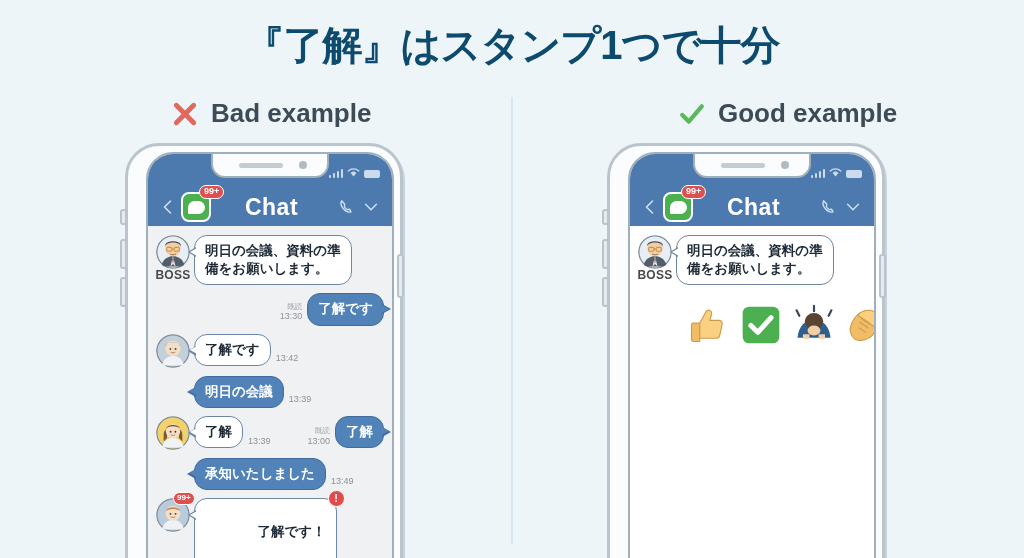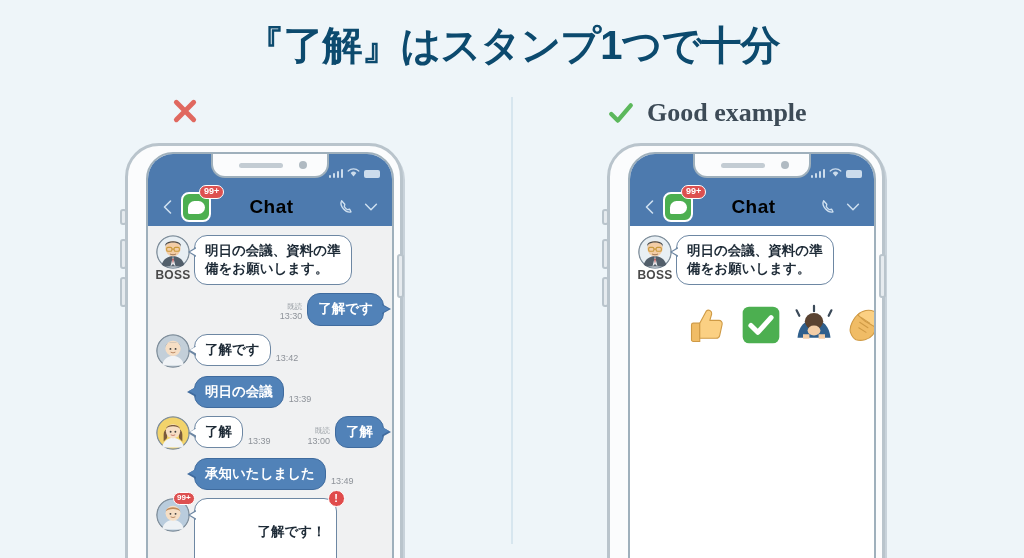--- a/index.html
+++ b/index.html
@@ -19,21 +19,21 @@
     color: #0c4a6e; white-space: nowrap;
   }
 
   
   .sec-head {
     position: absolute; top: 98px;
     display: flex; align-items: center; gap: 13px;
     font-size: 26px; font-weight: 700; color: #3d4b57;
   }
   .sec-head.bad  { left: 172px; }
-  .sec-head.good { left: 608px; font-family: Liberation Serif, serif; }
+  .sec-head.good { left: 679px; }
   .mark { width: 26px; height: 26px; flex: 0 0 auto; }
 
   
   .divider {
     position: absolute; left: 511px; top: 97px;
     width: 2px; height: 447px; background: #d7e6ef;
   }
 
   
   .phone { position: absolute; top: 143px; width: 290px; height: 420px; }
@@ -99,22 +99,22 @@
     display: flex; align-items: center; justify-content: center; flex: 0 0 auto;
   }
   .appicon .bub { width: 17px; height: 13px; background: #fff; border-radius: 8px 8px 8px 2px; }
   .badge99 {
     position: absolute; left: 16px; top: -9px;
     background: #dd5050; color: #fff; border: 1.5px solid #fff;
     border-radius: 9px; font-size: 9px; font-weight: 700;
     padding: 1px 4px 2px; line-height: 1; white-space: nowrap;
   }
   .apptitle {
-    flex: 1; text-align: center; color: #000000;
-    font-size: 19px; font-weight: 700; letter-spacing: .5px;
+    flex: 1; text-align: center; color: #ffffff;
+    font-size: 23px; font-weight: 700; letter-spacing: .5px;
   }
   .hicon { width: 18px; height: 18px; flex: 0 0 auto; margin-left: 6px; }
 
   
   .chat {
     position: relative; height: calc(100% - 72px);
     background: #f0f1f2;
     padding: 9px 8px 0;
     overflow: hidden;
   }
@@ -207,20 +207,21 @@
 <body>
 
 <div id="root">
 
   <div class="title">『了解』はスタンプ1つで十分</div>
 
   <div class="sec-head bad">
     <svg class="mark" viewBox="0 0 24 24">
       <path d="M4 4 L20 20 M20 4 L4 20" stroke="#e0685f" stroke-width="4.5" stroke-linecap="round"></path>
     </svg>
+    <span>Bad example</span>
   </div>
 
   <div class="sec-head good">
     <svg class="mark" viewBox="0 0 24 24">
       <path d="M3 13 L9 19 L21 5" fill="none" stroke="#5cb85c" stroke-width="4" stroke-linecap="round" stroke-linejoin="round"></path>
     </svg>
     <span>Good example</span>
   </div>
 
   <div class="divider"></div>

